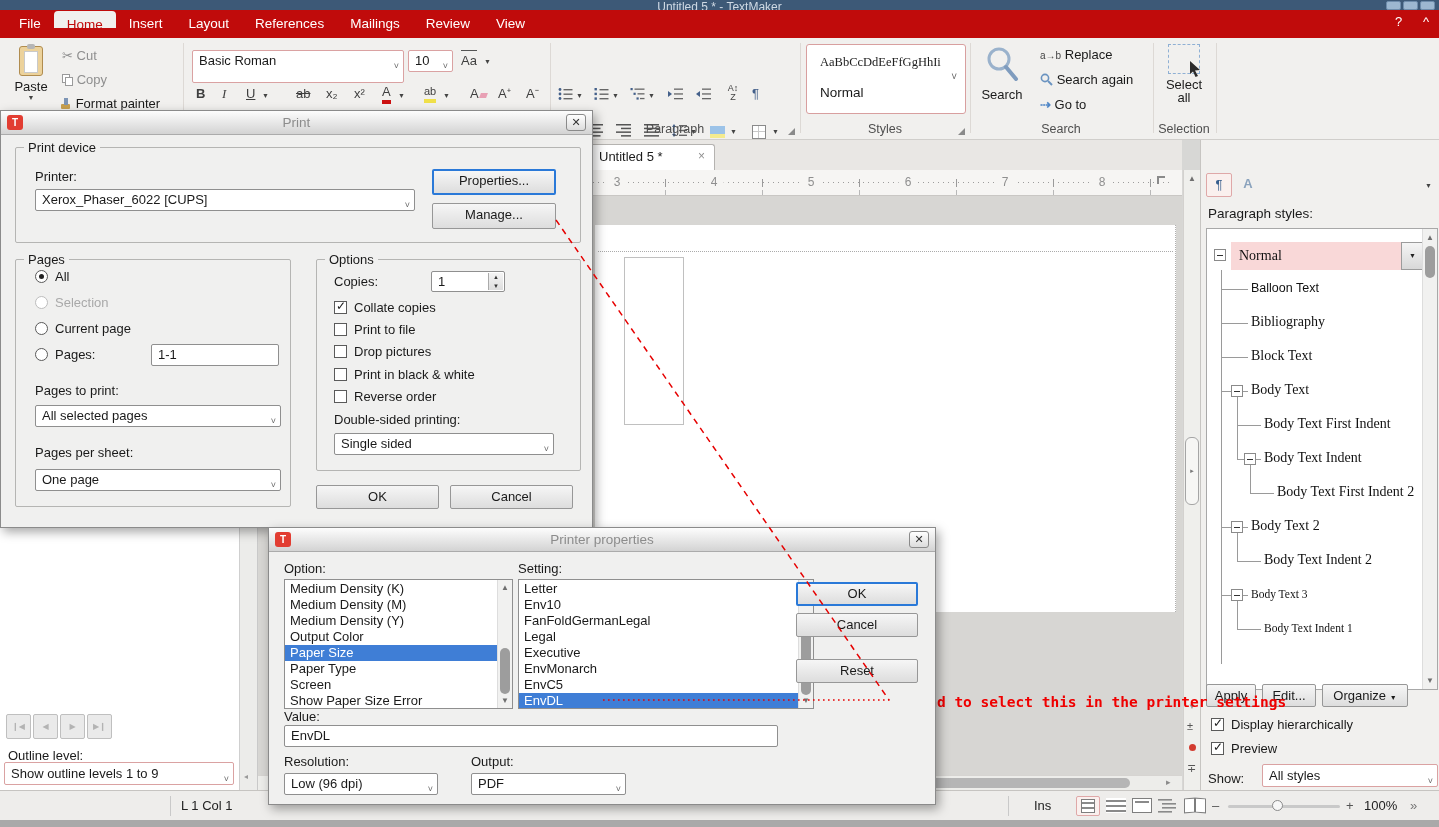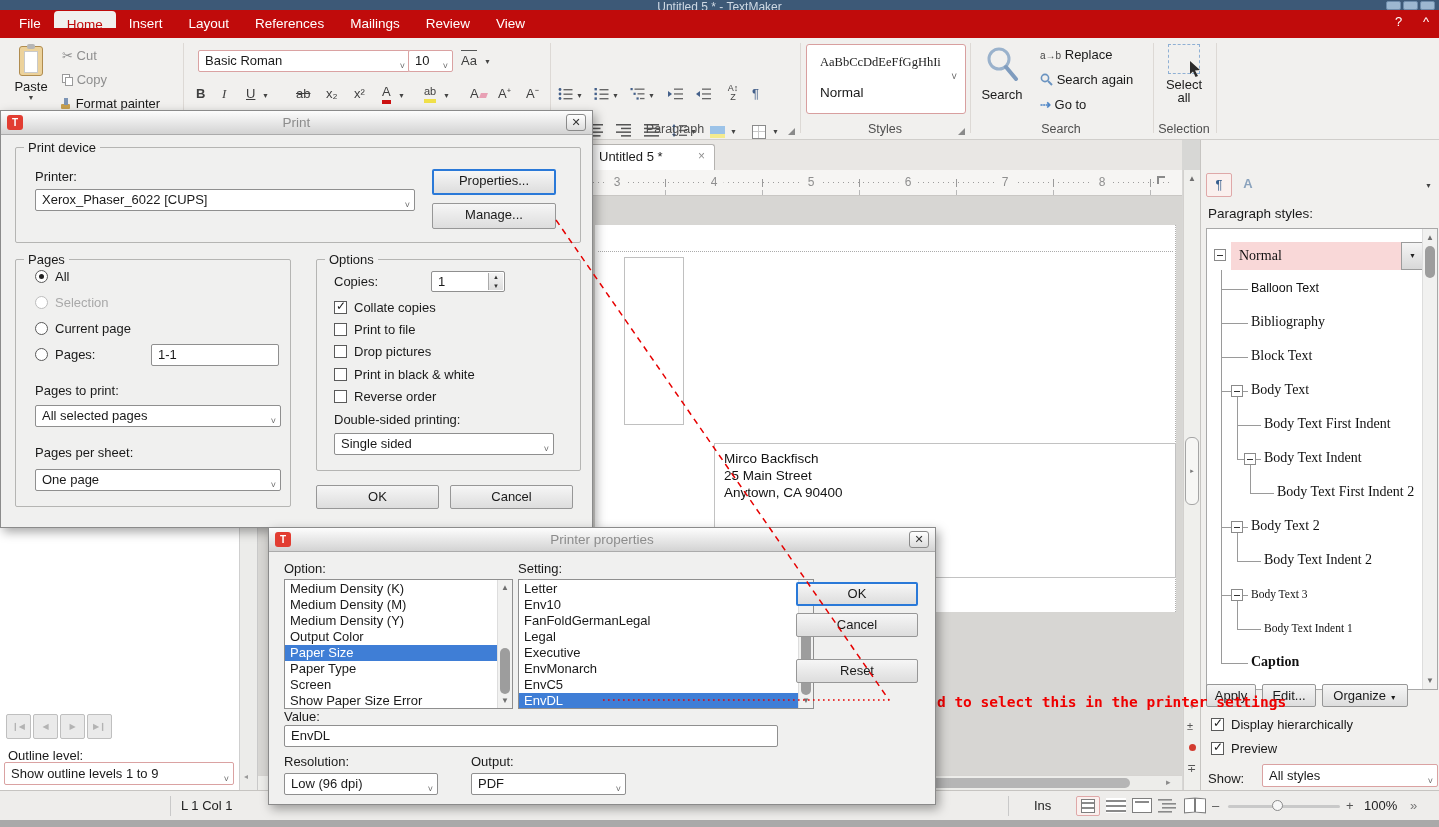--- a/index.html
+++ b/index.html
@@ -148,21 +148,21 @@
   </div>
   <div class="abs" style="left:62px;top:34px;color:#8f8f8f">
     <span style="display:inline-block;width:11px;height:12px;position:relative;vertical-align:-2px"><i style="position:absolute;left:0;top:0;width:8px;height:9px;border:1px solid #9a9a9a;background:#fff"></i><i style="position:absolute;left:3px;top:3px;width:8px;height:9px;border:1px solid #9a9a9a;background:#fff"></i></span>
     <span>Copy</span>
   </div>
   <div class="abs" style="left:60px;top:58px">
     <span style="display:inline-block;width:12px;height:12px;position:relative;vertical-align:-2px"><i style="position:absolute;left:1px;top:6px;width:9px;height:5px;background:#c9a14f;border-radius:1px"></i><i style="position:absolute;left:4px;top:0;width:4px;height:7px;background:#7d95b5"></i></span>
     <span>Format painter</span>
   </div>
 
-  <div class="combo redb" style="left:198px;top:12px;width:212px;height:22px;line-height:20px">
+  <div class="combo redb" style="left:192px;top:12px;width:212px;height:33px;line-height:20px">
     <span>Basic Roman</span><span class="chv" style="top:5px">˅</span>
   </div>
   <div class="combo redb" style="left:408px;top:12px;width:45px;height:22px;line-height:20px">
     <span>10</span><span class="chv" style="top:5px">˅</span>
   </div>
   <div class="gicon" style="left:461px;top:12px;border-top:1px solid #555">Aa</div>
   <div class="chvd" style="left:484px;top:14px">▼</div>
 
   <div class="gicon" style="left:196px;top:46px;font-weight:bold">B</div>
   <div class="gicon serif" style="left:222px;top:46px;font-style:italic">I</div>
@@ -347,25 +347,20 @@
     <div class="rtick" style="left: 795px; top: 9px; height: 8px;"></div>
     <div class="rtick" style="left: 795px; top: 20px; height: 5px; background: rgb(184, 184, 184);"></div>
     <div class="rtick" style="left: 892px; top: 9px; height: 8px;"></div>
     <div class="rtick" style="left: 892px; top: 20px; height: 5px; background: rgb(184, 184, 184);"></div>
   </div>
 <div id="canvas" class="abs">
   <div id="page">
     <div id="topguide" style="left:3px;top:26px;width:575px;position:absolute"></div>
   </div>
   <div id="senderframe"></div>
-  <div id="addrframe">
-      <div class="addrline">Mirco Backfisch</div>
-      <div class="addrline">25 Main Street</div>
-      <div class="addrline">Anytown, CA 90400</div>
-    </div>
 </div>
 
 <div id="vscroll" class="abs">
   <div class="sarr" style="top:4px;left:1px">▲</div>
   <div style="position:absolute;left:1px;top:267px;width:14px;height:68px;border:1px solid #a5a5a5;border-radius:6px;background:#f6f6f4;text-align:center;line-height:66px;font-size:7px;color:#777">▸</div>
   <div class="sarr" style="top:532px;left:1px;color:#9a9a9a">▼</div>
   <div style="position:absolute;left:3px;top:550px;font-size:11px;color:#555">±</div>
   <div style="position:absolute;left:5px;top:574px;width:7px;height:7px;border-radius:50%;background:#d23b2f"></div>
   <div style="position:absolute;left:3px;top:592px;font-size:11px;color:#555">∓</div>
 </div>
@@ -432,24 +427,20 @@
           <div class="tlabel" style="left: 57px;">Body Text Indent 2</div>
         </div>
         <div class="trow" style="top: 350px; padding-left: 48px;">
           <div class="tline" style="left: 14px; width: 27px;"></div>
           <div class="tbox" style="left: 24px;"></div>
           <div class="tlabel small" style="left: 44px;">Body Text 3</div>
         </div>
         <div class="trow" style="top: 384px;">
           <div class="tline" style="left: 30px; width: 24px;"></div>
           <div class="tlabel small" style="left: 57px;">Body Text Indent 1</div>
-        </div>
-        <div class="trow" style="top: 418px;">
-          <div class="tline" style="left: 14px; width: 27px;"></div>
-          <div class="tlabel bold" style="left: 44px;">Caption</div>
         </div>
       </div>
     <div class="sbar">
       <div class="sarr" style="top:4px">▲</div>
       <div class="sthumb" style="top:17px;height:32px"></div>
       <div class="sarr" style="bottom:4px">▼</div>
     </div>
   </div>
 
   <div class="btn" style="left:5px;top:544px;width:50px;height:23px">Apply</div>

